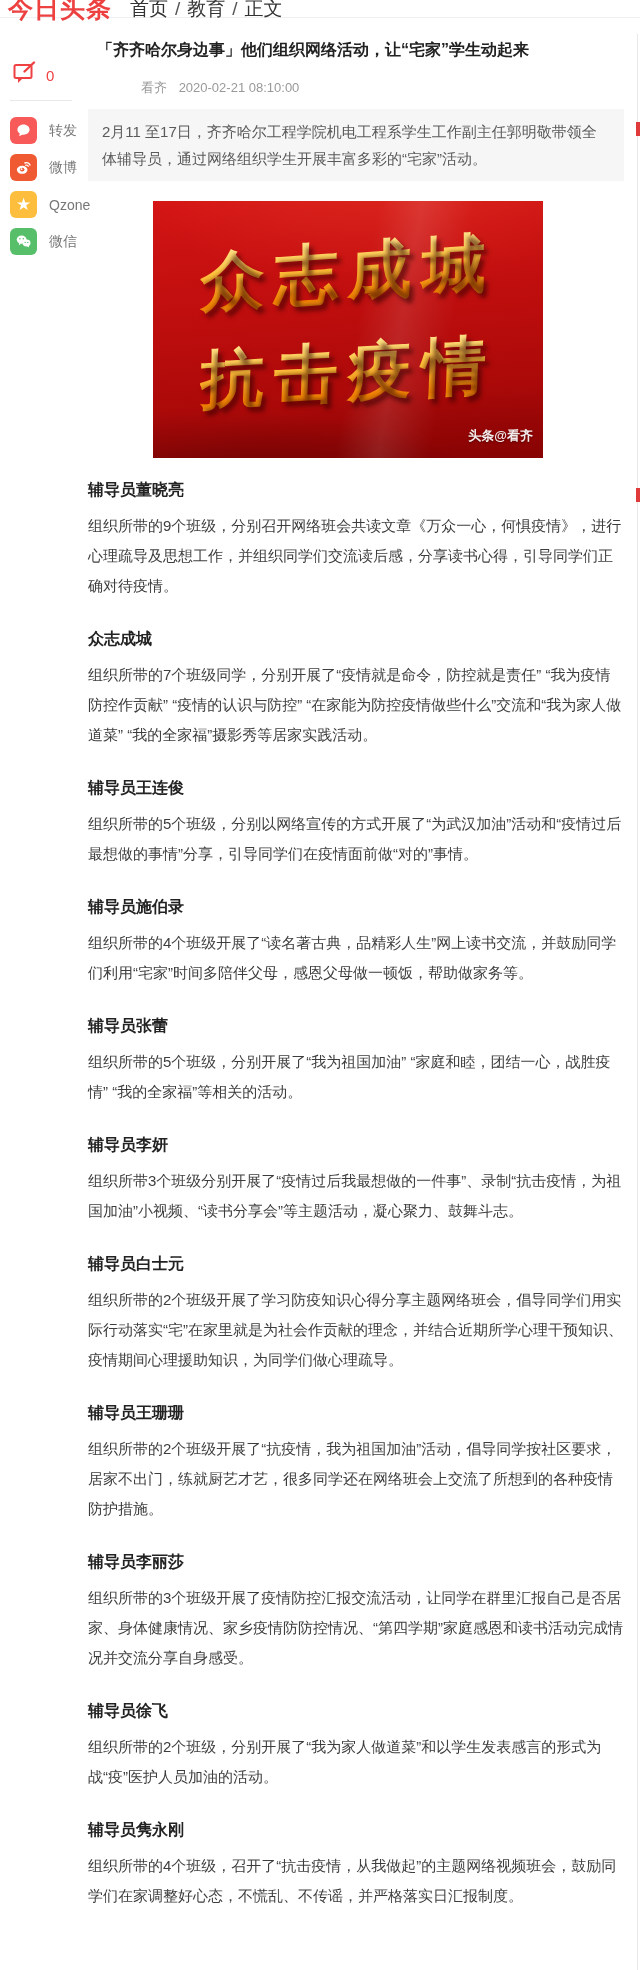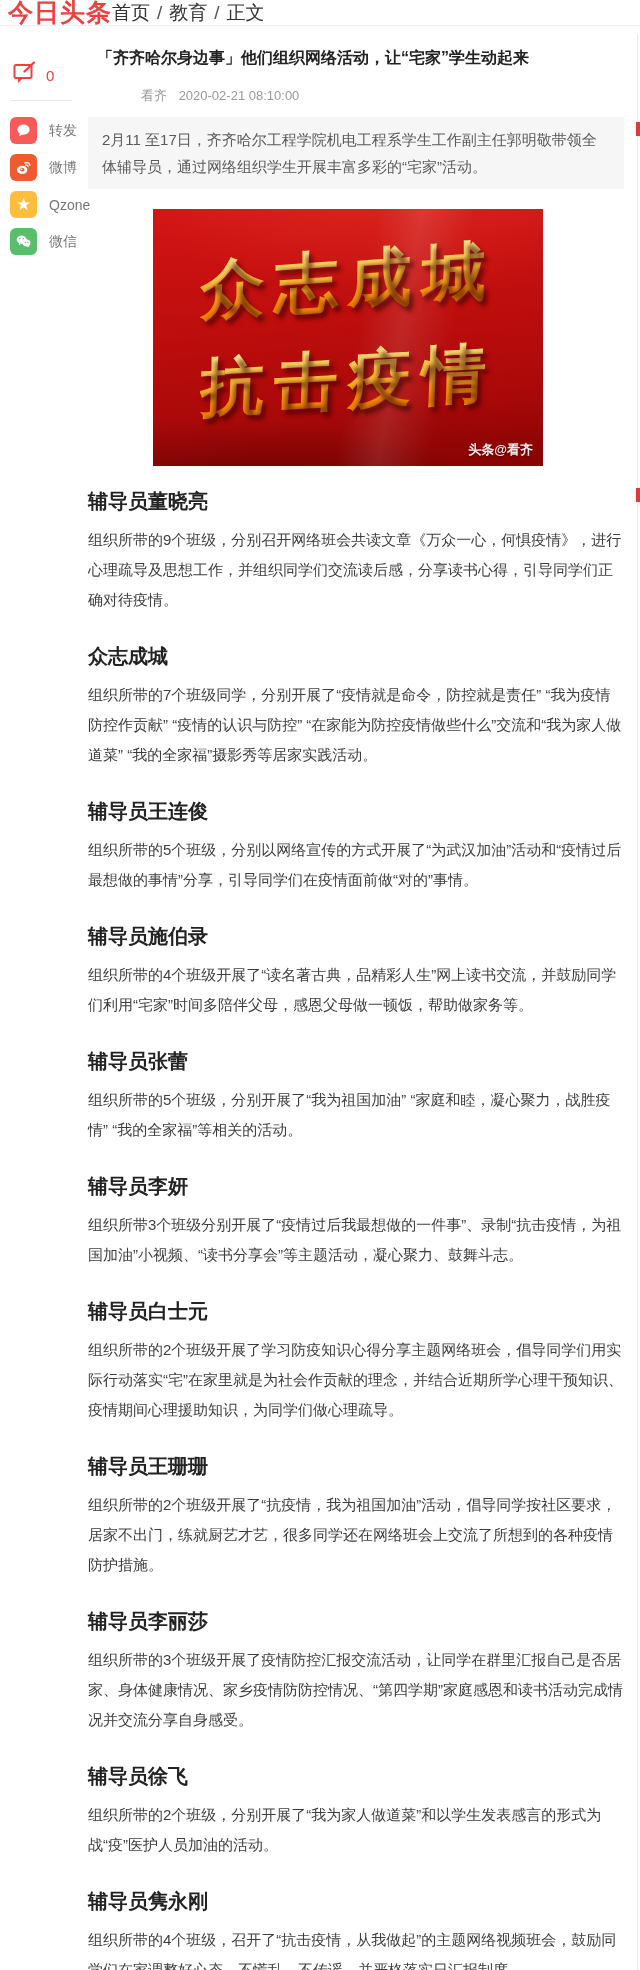--- a/index.html
+++ b/index.html
@@ -3,21 +3,21 @@
 <meta charset="utf-8">
 <style>
   * { margin:0; padding:0; box-sizing:border-box; }
   html,body { background:#fff; }
   body {
     width:640px; height:1970px; position:relative; overflow:hidden;
     font-family:"Liberation Sans","DejaVu Sans",sans-serif; color:#222;
   }
   
   .site-header {
-    height:26px; display:flex; align-items:center; 
+    height:18px; display:flex; align-items:center; gap:18px;
     padding-left:8px; border-bottom:1px solid #f0f0f0;
   }
   .logo { font-size:25px; font-weight:bold; color:#ed4040; letter-spacing:1px; cursor:pointer; }
   .breadcrumb { font-size:19px; color:#333; display:flex; align-items:center; }
   .crumb { cursor:pointer; }
   .crumb + .crumb::before { content:"/"; color:#555; margin:0 7px; }
   
   .scroll-track { position:absolute; right:2px; top:34px; bottom:0; width:1px; background:#e9e9e9; }
   .scroll-tick { position:absolute; right:0; width:4px; height:14px; background:#e03a3a; }
   .tick-a { top:122px; } .tick-b { top:488px; }
@@ -59,23 +59,23 @@
   }
   .flag-line {
     font-weight:bold; font-size:64px; letter-spacing:10px; white-space:nowrap;
     background:linear-gradient(180deg,#ffeb9e 5%,#ffc43f 40%,#ef7f00 78%,#ffb238 100%);
     -webkit-background-clip:text; background-clip:text; color:transparent;
     text-shadow:4px 5px 4px rgba(45,0,0,0.55);
     position:absolute; left:50%;
   }
   .flag-line-1 { top:28px; transform:translateX(-50%) rotate(-4deg) skewX(-5deg); }
   .flag-line-2 { top:128px; transform:translateX(-50%) rotate(-3deg) skewX(-5deg); }
-  .hero-watermark { position:absolute; right:10px; bottom:7px; font-size:13px; font-weight:bold; color:rgba(255,255,255,0.92); text-shadow:0 1px 2px rgba(0,0,0,0.4);text-align:right; }
-  
-  .fd-heading { font-size:20px; font-weight:bold; color:#222; margin:28px 0 10px 0; }
+  .hero-watermark { position:absolute; right:10px; bottom:13px; font-size:13px; font-weight:bold; color:rgba(255,255,255,0.92); text-shadow:0 1px 2px rgba(0,0,0,0.4);text-align:right; }
+  
+  .fd-heading { font-size:16px; font-weight:bold; color:#222; margin:28px 0 10px 0; }
   .sections .fd-section:first-child .fd-heading { margin-top:22px; }
   .fd-body { font-size:15px; line-height:30px; color:#3d3d3d; }
 </style>
 </head>
 <body>
 
 <div class="site-header">
   <div class="logo">今日头条</div>
   <div class="breadcrumb">
     <span class="crumb">首页</span>
@@ -179,21 +179,21 @@
     <p class="fd-body">组织所带的5个班级，分别以网络宣传的方式开展了“为武汉加油”活动和“疫情过后最想做的事情”分享，引导同学们在疫情面前做“对的”事情。</p>
   </section>
 
   <section class="fd-section">
     <h3 class="fd-heading">辅导员施伯录</h3>
     <p class="fd-body">组织所带的4个班级开展了“读名著古典，品精彩人生”网上读书交流，并鼓励同学们利用“宅家”时间多陪伴父母，感恩父母做一顿饭，帮助做家务等。</p>
   </section>
 
   <section class="fd-section">
     <h3 class="fd-heading">辅导员张蕾</h3>
-    <p class="fd-body">组织所带的5个班级，分别开展了“我为祖国加油” “家庭和睦，凝心聚力，战胜疫情” “我的全家福”等相关的活动。</p>
+    <p class="fd-body">组织所带的5个班级，分别开展了“我为祖国加油” “家庭和睦，团结一心，战胜疫情” “我的全家福”等相关的活动。</p>
   </section>
 
   <section class="fd-section">
     <h3 class="fd-heading">辅导员李妍</h3>
     <p class="fd-body">组织所带3个班级分别开展了“疫情过后我最想做的一件事”、录制“抗击疫情，为祖国加油”小视频、“读书分享会”等主题活动，凝心聚力、鼓舞斗志。</p>
   </section>
 
   <section class="fd-section">
     <h3 class="fd-heading">辅导员白士元</h3>
     <p class="fd-body">组织所带的2个班级开展了学习防疫知识心得分享主题网络班会，倡导同学们用实际行动落实“宅”在家里就是为社会作贡献的理念，并结合近期所学心理干预知识、疫情期间心理援助知识，为同学们做心理疏导。</p>

